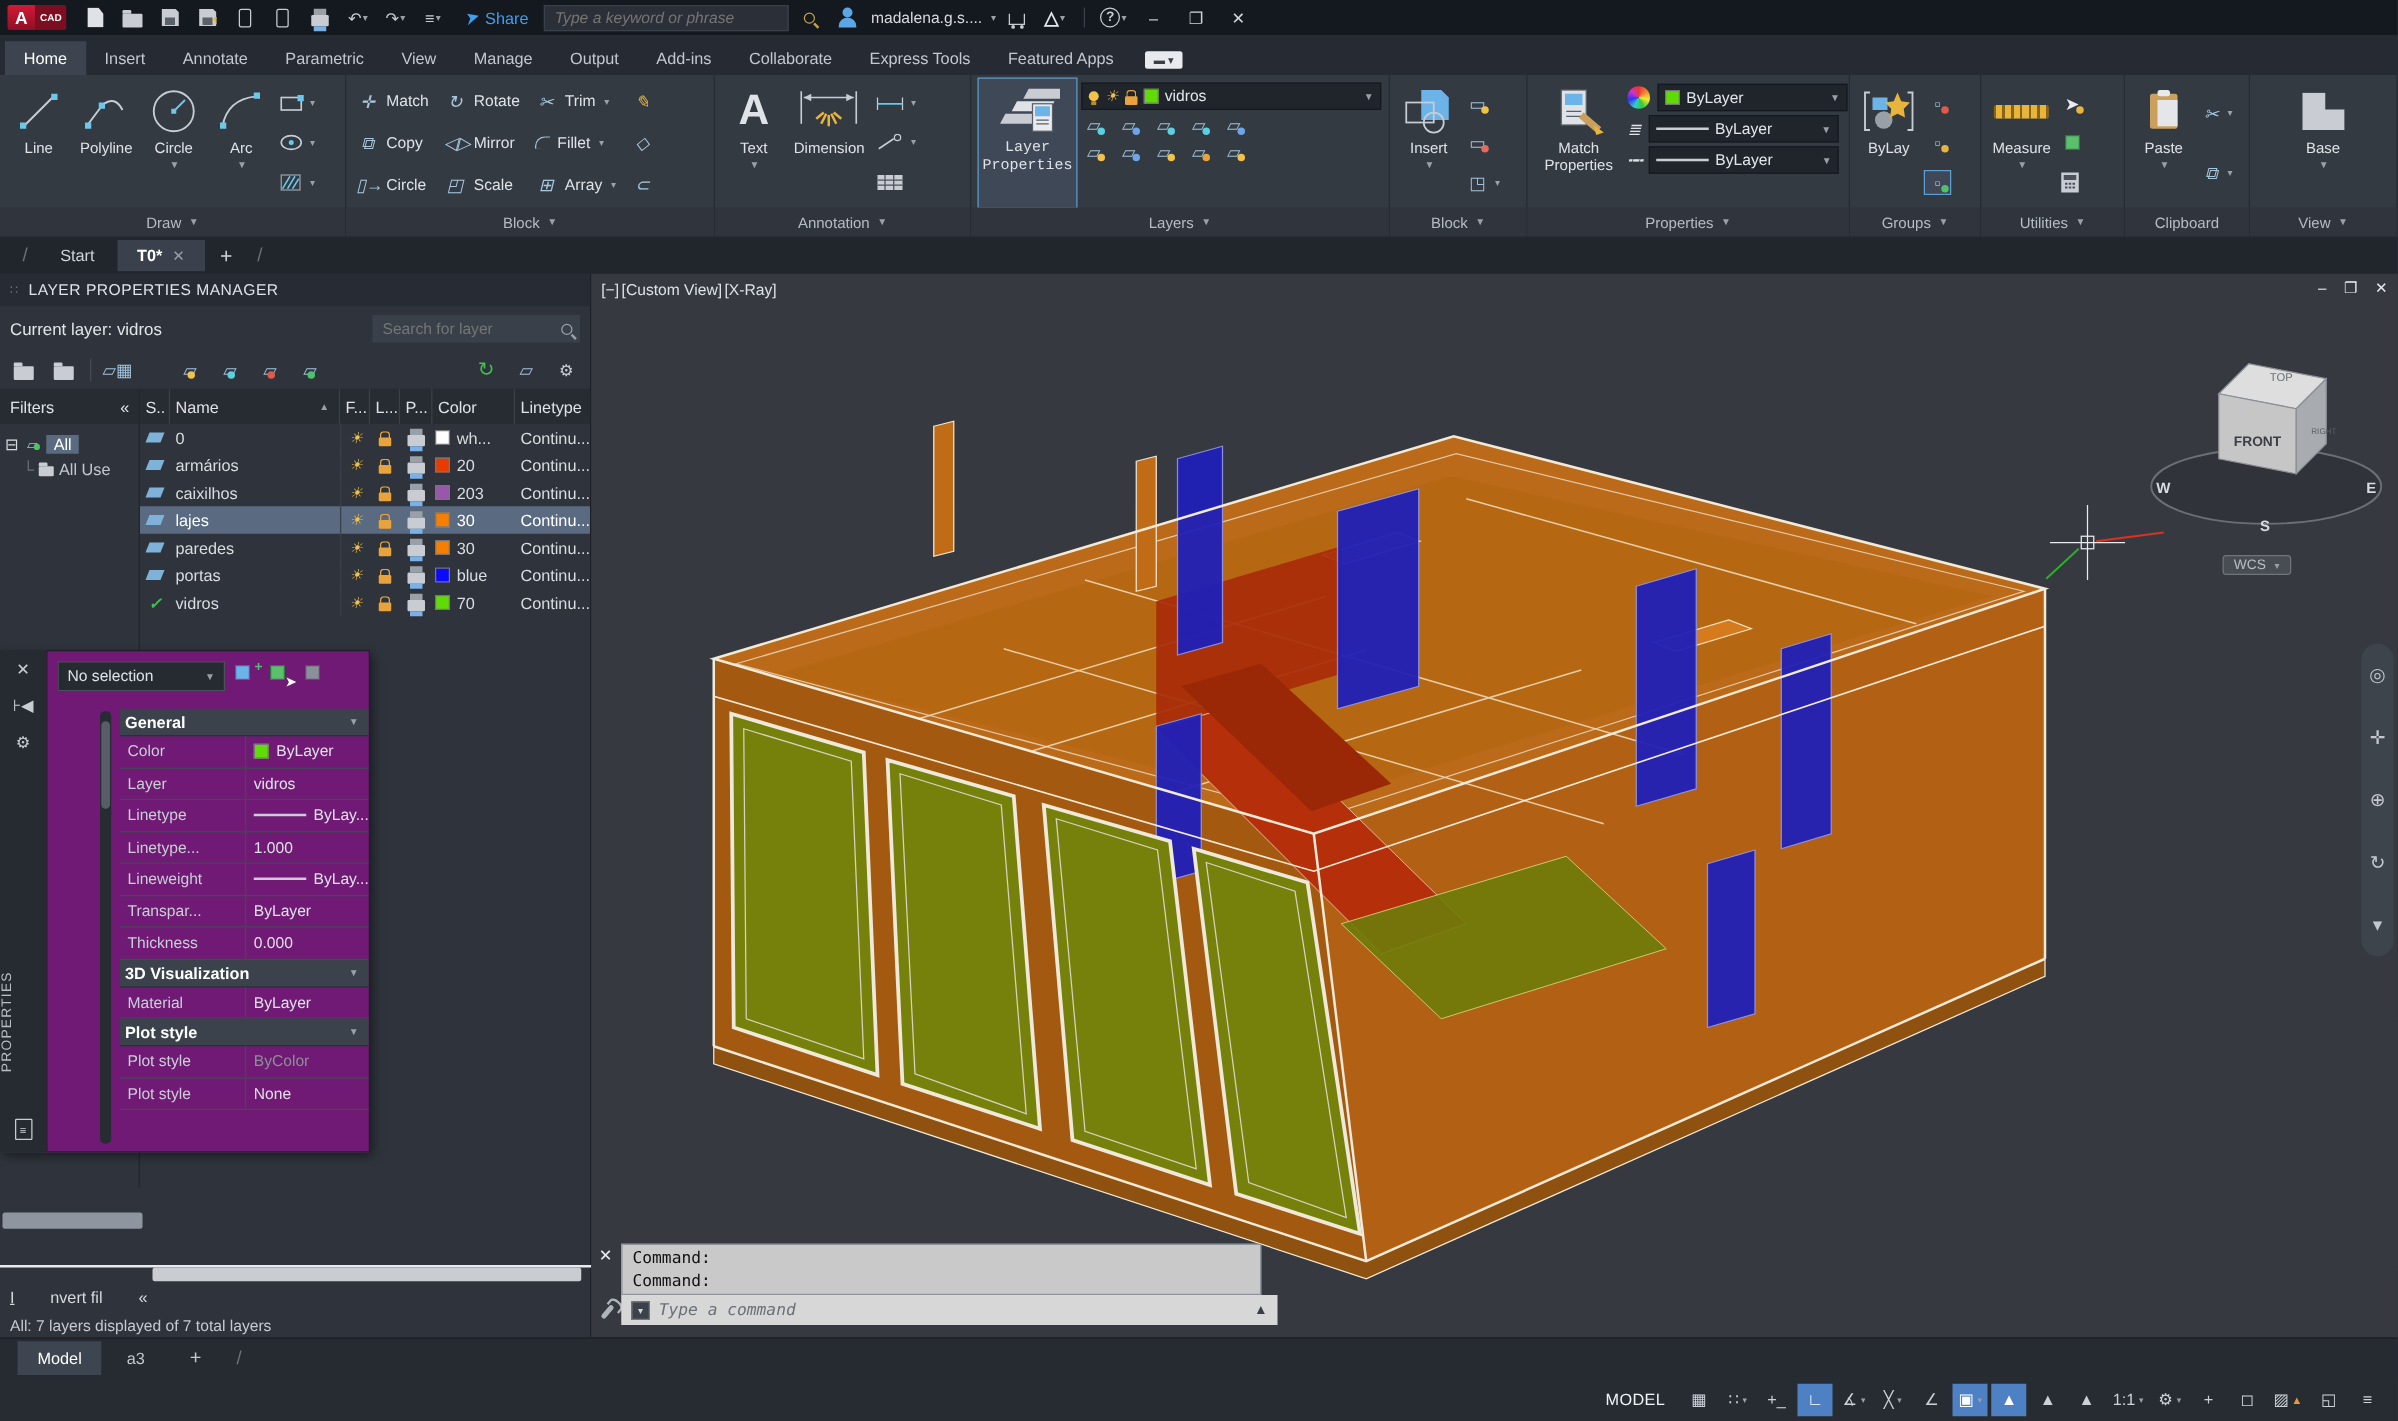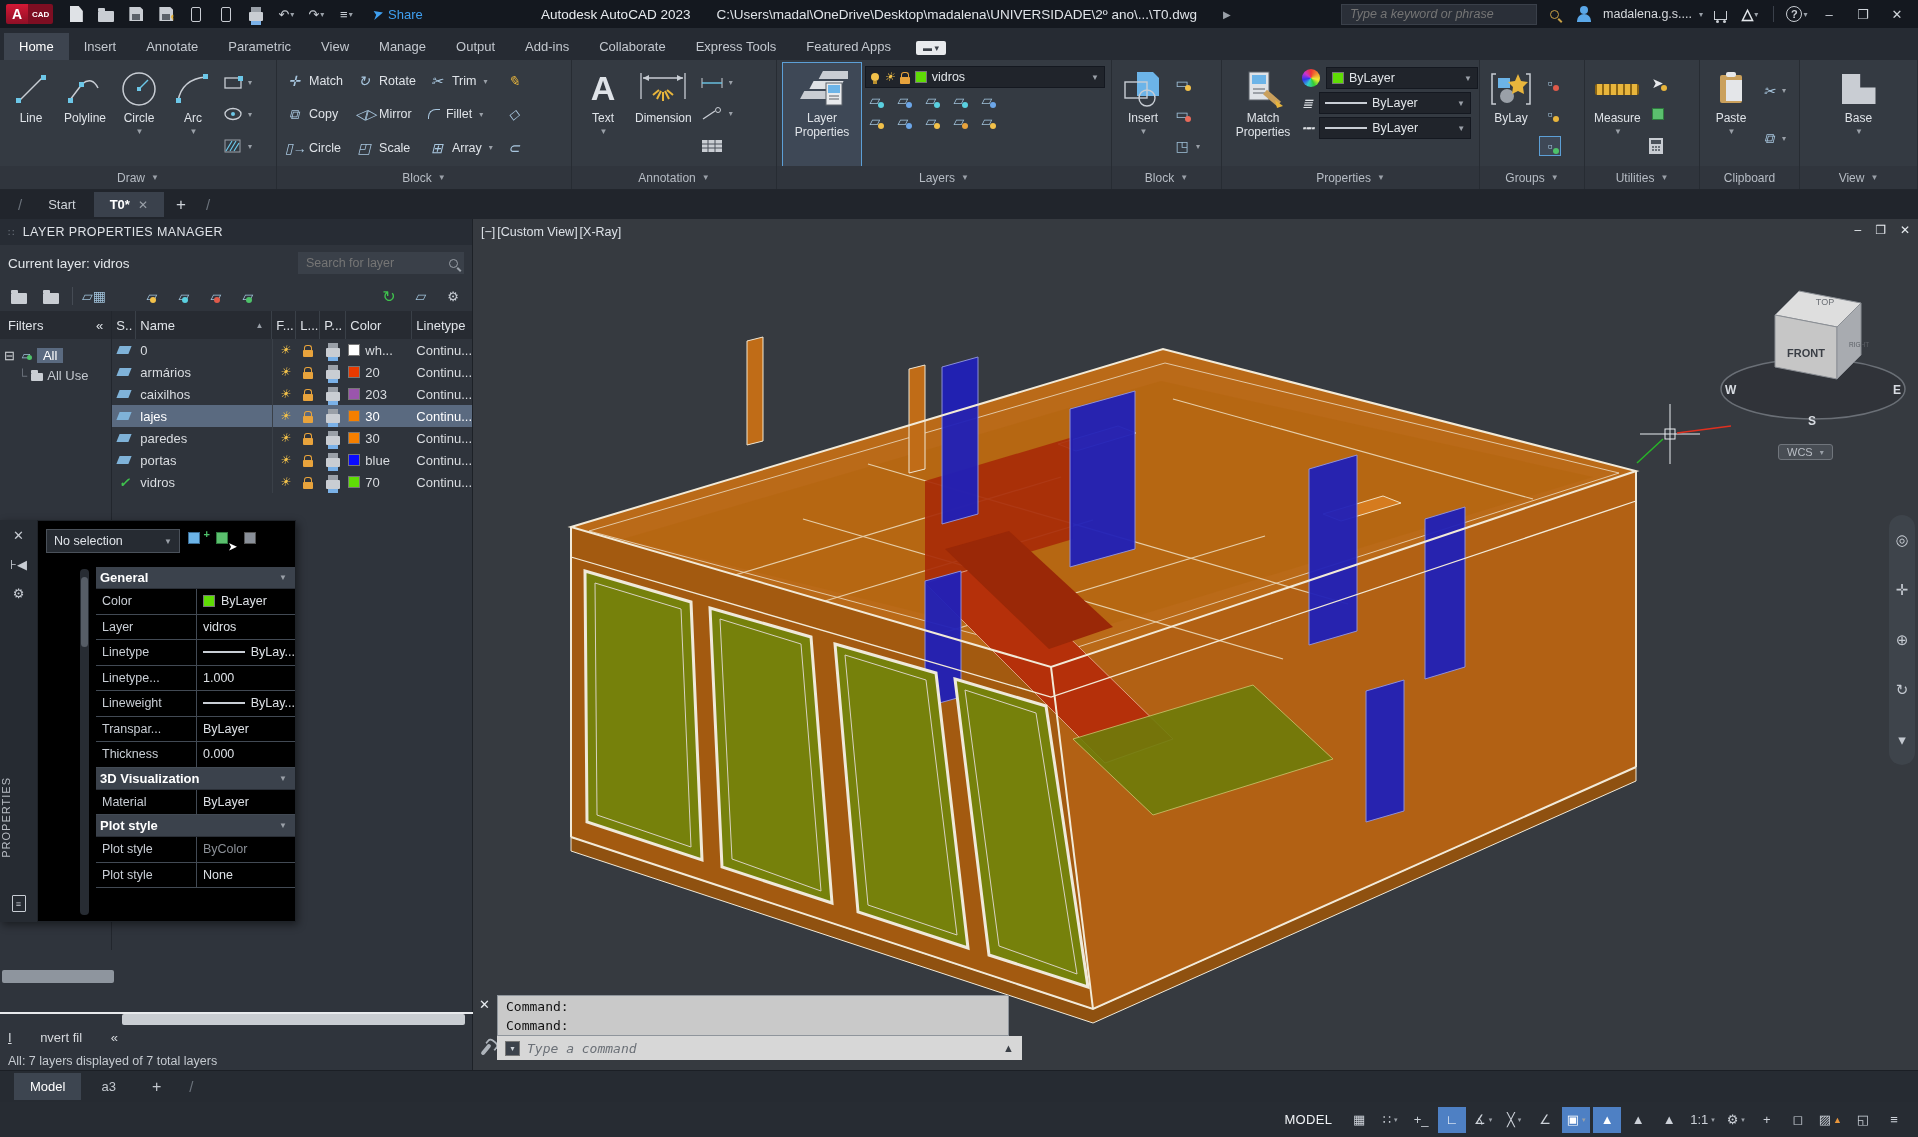--- a/index.html
+++ b/index.html
@@ -57,21 +57,21 @@
   
   #ribbon{position:absolute;left:0;top:60px;width:1918px;height:130px;background:#343a42;display:flex;border-bottom:1px solid #22262d;}
   .rpanel{display:flex;flex-direction:column;border-right:1px solid #272c33;height:100%;}
   .rp-body{flex:1;display:flex;padding:3px 6px 0 6px;gap:4px;}
   .rp-label{height:23px;display:flex;align-items:center;justify-content:center;gap:5px;
     color:#b6bcc4;font-size:12px;background:#30353d;}
   .rp-label .caret{font-size:8px;}
   .bigbtn{min-width:50px;display:flex;flex-direction:column;align-items:center;gap:1px;
     font-size:12px;color:#dfe3e8;padding:4px 3px 0 3px;text-align:center;line-height:1.15;cursor:pointer;}
   .bigbtn .iconbox{height:44px;display:flex;align-items:center;justify-content:center;}
-  .bigbtn.active{outline:1.5px solid #5c9fd6;background:#3e4document;background:#3e4856;}
+  .bigbtn.active{outline:1.5px solid #5c9fd6;background:#3e4document;background:#3e4856;font-family:Liberation Mono, monospace;}
   .smallcol{display:flex;flex-direction:column;justify-content:space-around;padding:4px 0;}
   .smallrow{display:flex;align-items:center;gap:3px;color:#c8cdd4;}
   .mini{width:20px;height:18px;display:flex;align-items:center;justify-content:center;color:#9fc0d8;font-size:14px;position:relative;}
   .mini .dot{position:absolute;right:1px;bottom:1px;width:6px;height:6px;border-radius:50%;}
   .modgrid{display:grid;grid-template-columns:auto auto auto auto;gap:4px 12px;align-content:space-around;padding:4px 2px;}
   .modcell{display:flex;align-items:center;gap:6px;font-size:12.5px;color:#dfe3e8;cursor:pointer;}
   .micon{width:18px;text-align:center;color:#a8c6de;font-size:14px;}
   .combo{background:#20242b;border:1px solid #141820;height:22px;display:flex;align-items:center;gap:5px;padding:0 5px;font-size:12.5px;color:#e2e6ea;}
   .sw{display:inline-block;width:12px;height:12px;border:1px solid #777;}
   .bulb{width:8px;height:8px;border-radius:50%;background:#f2c14a;}
@@ -140,21 +140,21 @@
   .lpm-status{position:absolute;left:8px;top:104px;font-size:12.5px;color:#c5cad0;}
   
   #props{position:absolute;left:0;top:520px;width:296px;height:402px;z-index:4;display:flex;
     box-shadow:2px 3px 8px rgba(0,0,0,.45);}
   .pp-strip{width:37px;background:#262b32;display:flex;flex-direction:column;align-items:center;padding-top:8px;gap:14px;position:relative;}
   .pp-strip .sicon{color:#c8cdd4;font-size:13px;}
   .pp-vtitle{position:absolute;bottom:64px;left:0;width:37px;text-align:center;writing-mode:vertical-rl;
     transform:rotate(180deg);font-size:11px;letter-spacing:1px;color:#b8bdc4;}
   .pp-note{position:absolute;bottom:10px;width:14px;height:17px;border:1.5px solid #c8cdd4;border-radius:1px;
     display:flex;align-items:center;justify-content:center;font-size:9px;color:#c8cdd4;}
-  .pp-body{flex:1;background:#000000;border:1px solid #1e2228;position:relative;overflow:hidden;}
+  .pp-body{flex:1;background:#701a75;border:1px solid #1e2228;position:relative;overflow:hidden;}
   .pp-head{height:40px;display:flex;align-items:center;gap:8px;padding:0 8px;}
   .pp-combo{width:134px;height:24px;background:#262b32;border:1px solid #4a515a;display:flex;align-items:center;
     justify-content:space-between;padding:0 7px;font-size:12.5px;color:#dfe3e8;}
   .pp-hicon{width:20px;height:18px;position:relative;}
   .pp-vscroll{position:absolute;left:42px;top:48px;bottom:6px;width:9px;background:#272c33;border-radius:4px;}
   .pp-vscroll::after{content:'';position:absolute;left:1px;top:8px;width:7px;height:70px;background:#565d66;border-radius:4px;}
   .pp-rows{position:absolute;left:58px;top:46px;right:0;bottom:0;font-size:12.5px;}
   .pp-sect{height:22px;display:flex;align-items:center;justify-content:space-between;padding:0 8px 0 4px;
     background:#3b424c;color:#fff;font-weight:bold;font-size:13px;border-bottom:1px solid #2a2f37;}
   .pp-row{height:25.5px;display:flex;align-items:center;border-bottom:1px solid #424a54;}
@@ -228,25 +228,20 @@
   <span class="qbtn">
       <i class="ic ic-printer"></i>
     </span>
   <span class="qbtn">↶<span class="caret">▾</span></span>
   <span class="qbtn">↷<span class="caret">▾</span></span>
   <span class="qbtn">≡<span class="caret">▾</span></span>
   <span class="share">
     <i class="plane">➤</i>
     <span>Share</span>
   </span>
-  <div class="title-center">
-    <span class="t-app">Autodesk AutoCAD 2023</span>
-    <span class="t-path">C:\Users\madal\OneDrive\Desktop\madalena\UNIVERSIDADE\2º ano\...\T0.dwg</span>
-    <span class="t-arrow">▶</span>
-  </div>
   <div class="searchbox">
     <input placeholder="Type a keyword or phrase" style="">
   </div>
   <span class="qbtn">
       <i class="ic ic-mag"></i>
     </span>
   <span class="qbtn">
       <i class="ic ic-person"></i>
     </span>
   <span class="uname">madalena.g.s....</span>

